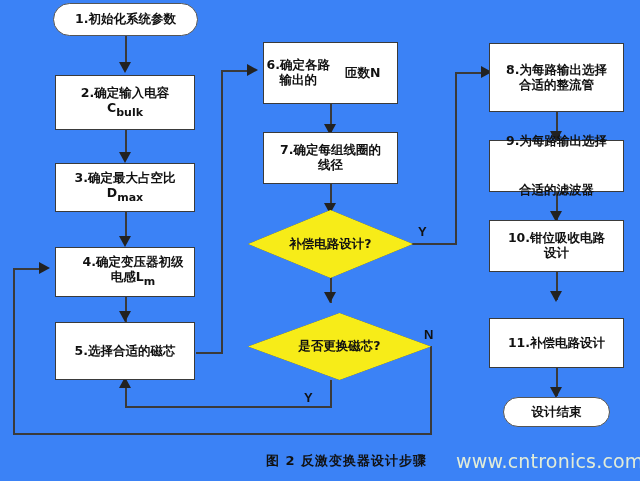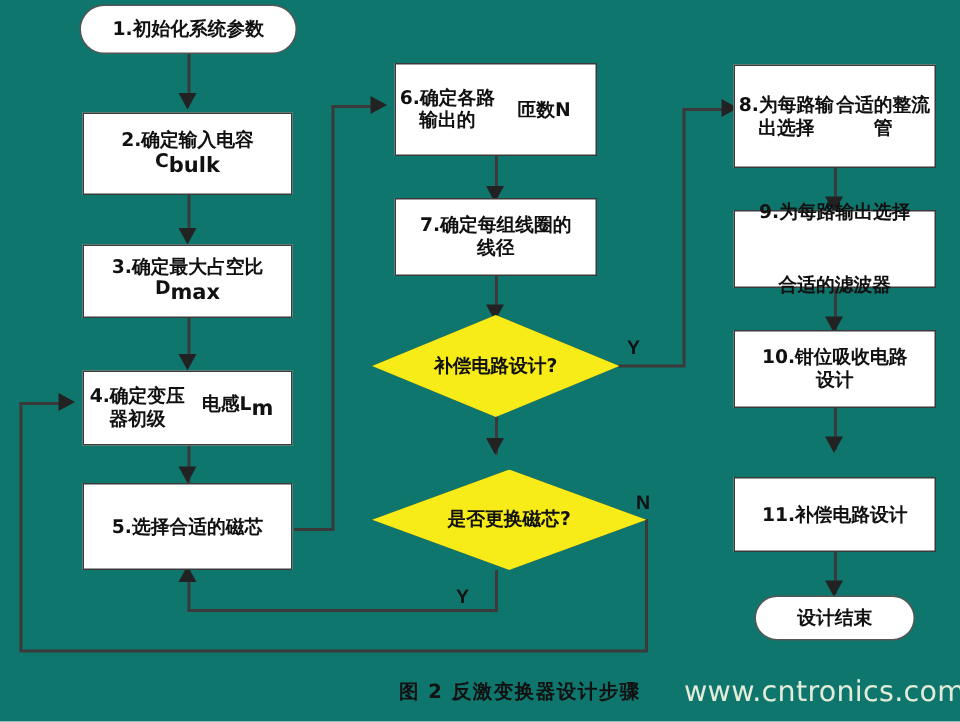--- a/index.html
+++ b/index.html
@@ -4,21 +4,21 @@
 <style>
   html,body{margin:0;padding:0;background:#ffffff;}
   body{
     font-family:"DejaVu Sans","Liberation Sans",sans-serif;
     -webkit-font-smoothing:none;
   }
   #page{
     position:relative;
     width:640px;
     height:481px;
-    background:#0f766e;
+    background:#3b82f6;
     overflow:hidden;
   }
   
   .node{
     position:absolute;
     box-sizing:border-box;
     display:flex;
     align-items:center;
     justify-content:center;
     text-align:center;
@@ -34,21 +34,21 @@
     padding:1px 2px;
   }
   .term{
     border:1.6px solid #555555;
     background:#ffffff;
     border-radius:999px;
     font-size:12.5px;
     font-weight:700;
   }
   .node .txt{display:block;width:100%;}
-  .sub{font-size:14px;vertical-align:sub;font-weight:700;}
+  .sub{font-size:11px;vertical-align:sub;font-weight:700;}
 
   
   .dec{
     position:absolute;
     display:flex;
     align-items:center;
     justify-content:center;
   }
   .dec .shape{
     position:absolute;
@@ -180,21 +180,21 @@
   <div class="node proc" style="left:55px;top:75px;width:140px;height:55px;flex-direction:column;">
     <span class="txt">2.确定输入电容</span>
     <span class="txt"><span>C</span><span class="sub">bulk</span></span>
   </div>
 
   <div class="node proc" style="left:55px;top:163px;width:140px;height:49px;flex-direction:column;">
     <span class="txt">3.确定最大占空比</span>
     <span class="txt"><span>D</span><span class="sub">max</span></span>
   </div>
 
-  <div class="node proc" style="left:55px;top:247px;width:140px;height:50px;flex-direction:row;">
+  <div class="node proc" style="left:55px;top:247px;width:140px;height:50px;flex-direction:column;padding-left:18px;">
     <span class="txt">4.确定变压器初级</span>
     <span class="txt"><span>电感L</span><span class="sub">m</span></span>
   </div>
 
   <div class="node proc" style="left:55px;top:322px;width:140px;height:58px;">
     <span class="txt">5.选择合适的磁芯</span>
   </div>
 
   <div class="node proc" style="left:263px;top:42px;width:135px;height:62px;flex-direction:row;">
     <span class="txt">6.确定各路输出的</span>
@@ -214,21 +214,21 @@
   <span class="elabel" style="left:418px;top:224px;">Y</span>
 
   <div class="dec" style="left:248px;top:313px;width:183px;height:67px;">
     <div class="edge"></div>
     <div class="shape"></div>
     <span class="dlabel">是否更换磁芯?</span>
   </div>
   <span class="elabel" style="left:424px;top:327px;">N</span>
   <span class="elabel" style="left:304px;top:390px;">Y</span>
 
-  <div class="node proc" style="left:489px;top:43px;width:135px;height:69px;flex-direction:row;">
+  <div class="node proc" style="left:489px;top:43px;width:135px;height:69px;flex-direction:column;">
     <span class="txt">8.为每路输出选择</span>
     <span class="txt">合适的整流管</span>
   </div>
 
   <div class="node proc" style="left:489px;top:140px;width:135px;height:52px;flex-direction:column;gap:34px;">
     <span class="txt">9.为每路输出选择</span>
     <span class="txt">合适的滤波器</span>
   </div>
 
   <div class="node proc" style="left:489px;top:220px;width:135px;height:52px;flex-direction:column;">

